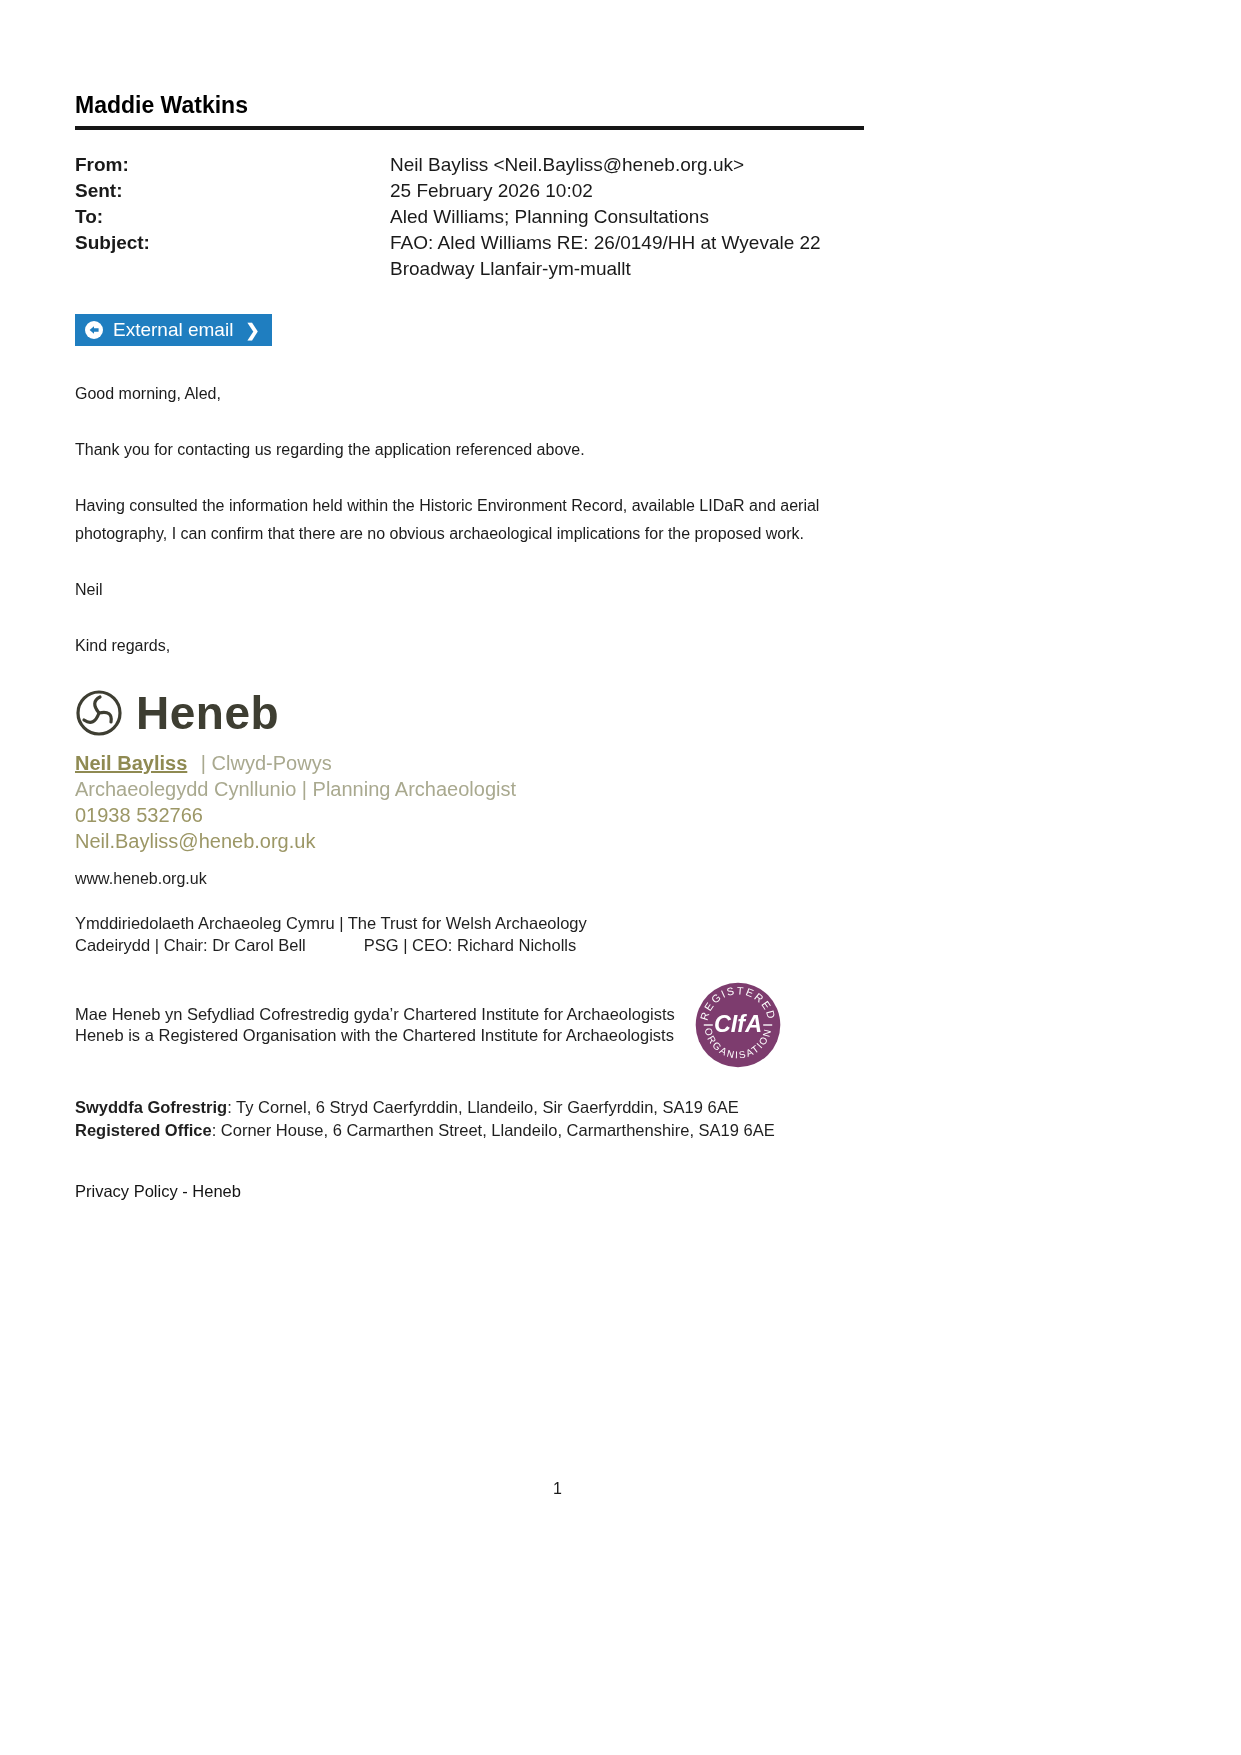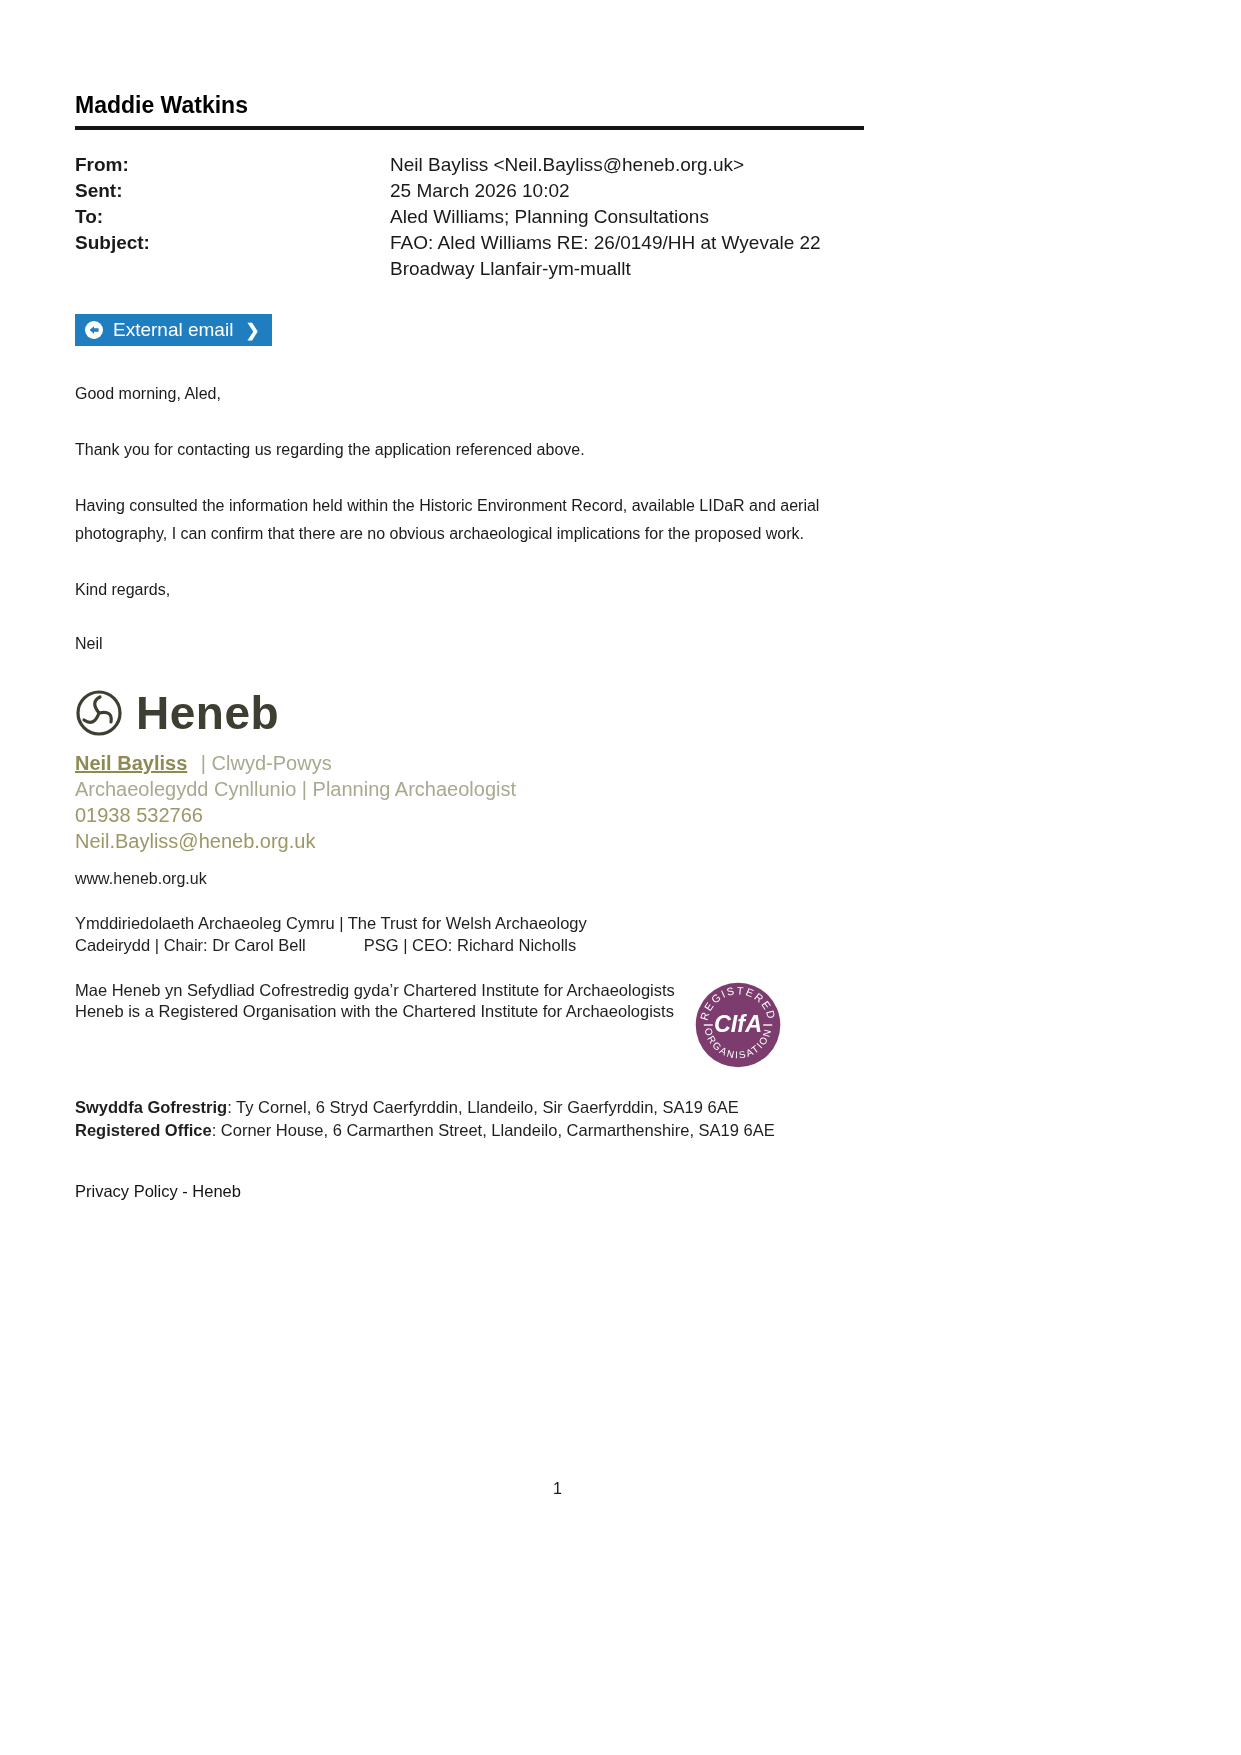--- a/index.html
+++ b/index.html
@@ -46,21 +46,21 @@
   
   .sig { margin-top:10px; font-size:20px; line-height:26px; }
   .sig .gold  { color:#9c9766; }
   .sig .goldb { color:#8f8a52; font-weight:bold;text-decoration:underline; }
   .sig .lite  { color:#a9a98f; }
   .website { margin-top:16px; font-size:16px; color:#1f1f1f; }
 
   .org-block { margin-top:24px; font-size:16.5px; line-height:22px; color:#1f1f1f; }
   .chair-gap { display:inline-block; width:58px; }
 
-  .cifa-row { margin-top:24px; display:flex; gap:18px; }
+  .cifa-row { margin-top:24px; display:flex; align-items:center; gap:18px; }
   .cifa-lines { font-size:16.5px; line-height:21px; color:#1f1f1f; }
   .cifa-lines p { margin:0; }
 
   .registered { margin-top:26px; font-size:16.5px; line-height:23px; color:#1f1f1f; }
   .registered p { margin:0; }
 
   .privacy { margin-top:40px; font-size:16.5px; color:#141414; }
 
   .footer {
     position:absolute; top:1480px; left:75px; width:965px;
@@ -77,21 +77,21 @@
   <div class="rule"></div>
 
   
   <div class="meta">
     <div class="meta-row">
       <div class="meta-label">From:</div>
       <div class="meta-value">Neil Bayliss &lt;Neil.Bayliss@heneb.org.uk&gt;</div>
     </div>
     <div class="meta-row">
       <div class="meta-label">Sent:</div>
-      <div class="meta-value">25 March 2026 10:02</div>
+      <div class="meta-value">25 February 2026 10:02</div>
     </div>
     <div class="meta-row">
       <div class="meta-label">To:</div>
       <div class="meta-value">Aled Williams; Planning Consultations</div>
     </div>
     <div class="meta-row">
       <div class="meta-label">Subject:</div>
       <div class="meta-value">FAO: Aled Williams RE: 26/0149/HH at Wyevale 22 Broadway Llanfair-ym-muallt</div>
     </div>
   </div>
@@ -106,22 +106,22 @@
     </span>
     <span>External email</span>
     <span class="chevron">❯</span>
   </div>
 
   
   <div class="email-body">
     <p>Good morning, Aled,</p>
     <p>Thank you for contacting us regarding the application referenced above.</p>
     <p>Having consulted the information held within the Historic Environment Record, available LIDaR and aerial photography, I can confirm that there are no obvious archaeological implications for the proposed work.</p>
+    <p>Neil</p>
     <p style="margin-bottom:26px;">Kind regards,</p>
-    <p>Neil</p>
   </div>
 
   
   <div class="logo-row">
     <span style="display:inline-flex;">
       <svg width="48" height="48" viewBox="0 0 48 48" aria-hidden="true">
         <circle cx="24" cy="24" r="21" fill="none" stroke="#3e3e32" stroke-width="3.2"></circle>
         <path d="M24 24 q-9 -11 1 -16" fill="none" stroke="#3e3e32" stroke-width="3.2" stroke-linecap="round"></path>
         <path d="M24 24 q14 -3 12 9" fill="none" stroke="#3e3e32" stroke-width="3.2" stroke-linecap="round"></path>
         <path d="M24 24 q-5 14 -15 7" fill="none" stroke="#3e3e32" stroke-width="3.2" stroke-linecap="round"></path>

